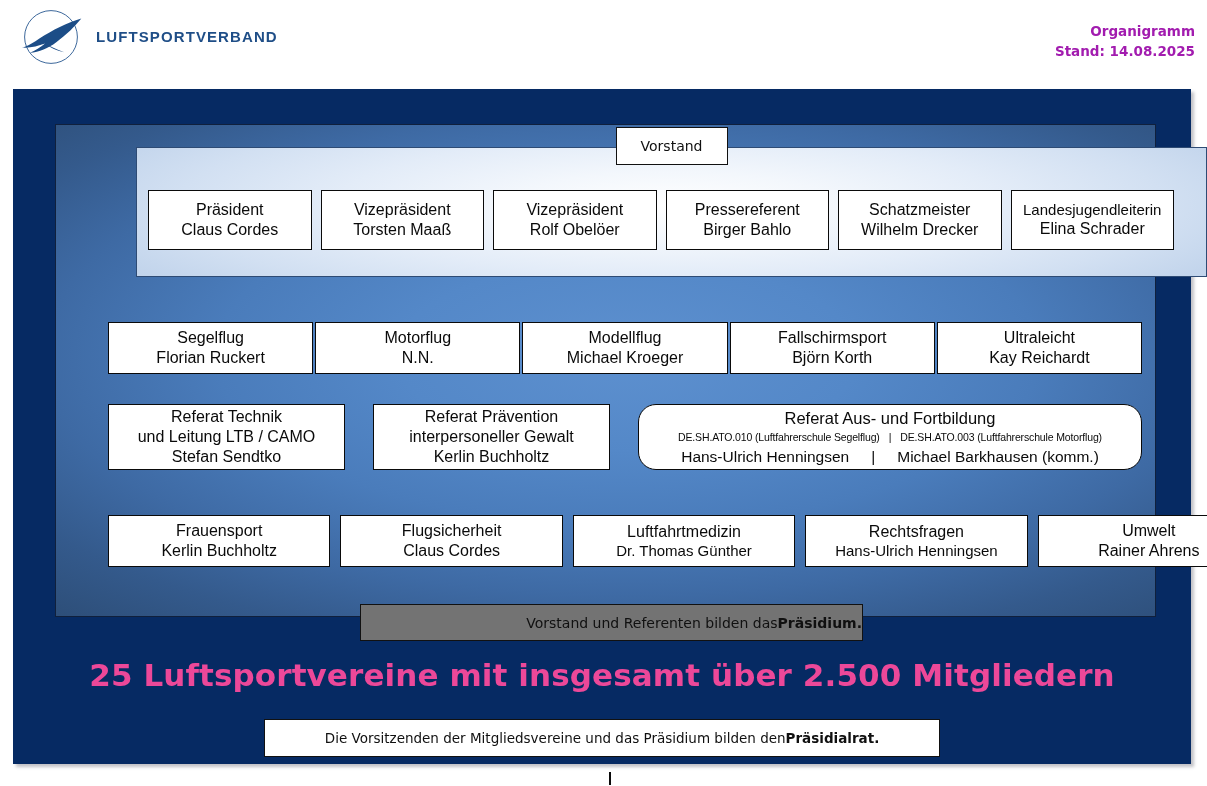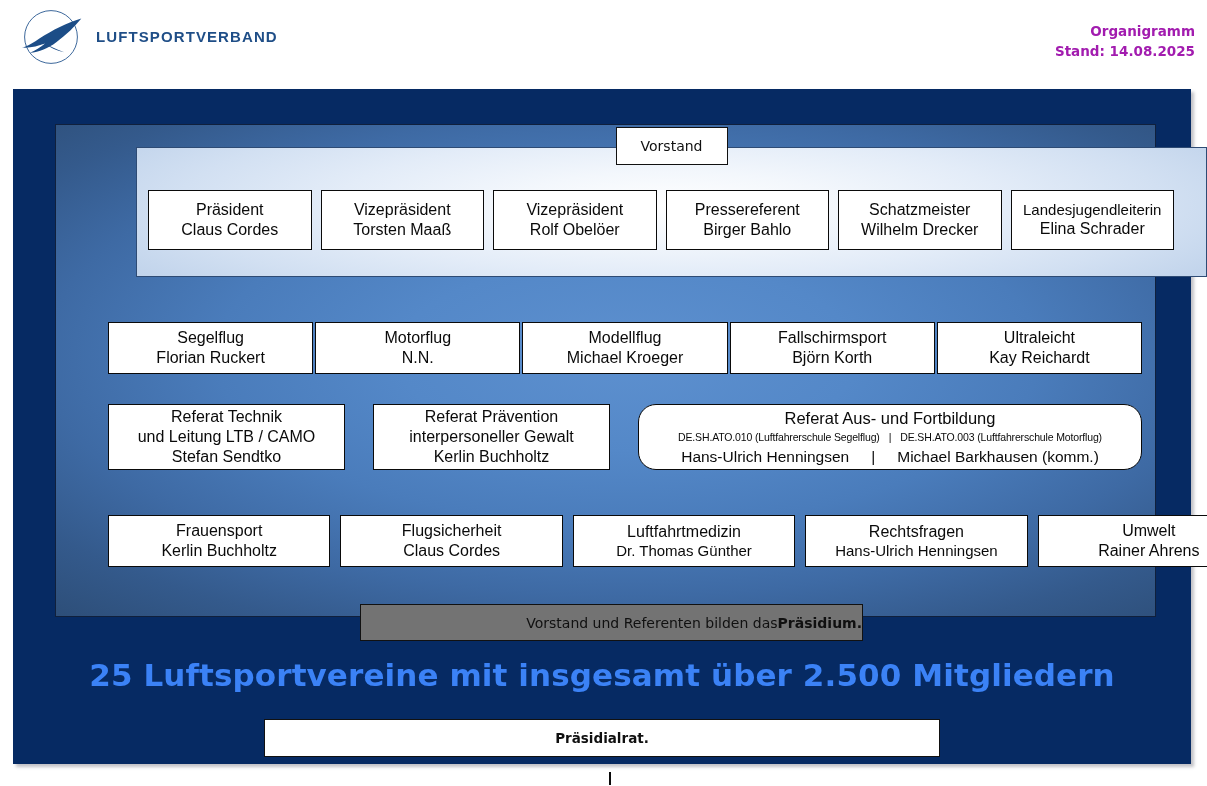--- a/index.html
+++ b/index.html
@@ -232,21 +232,21 @@
     z-index: 6;
   }
   #praesidium-banner b { font-weight: bold; }
 
   
   #member-headline {
     position: absolute;
     left: 0; top: 568px;
     width: 1178px;
     text-align: center;
-    color: #3b82f6;
+    color: #ec4899;
     font-family: "DejaVu Sans", sans-serif;
     font-size: 31px;
     font-weight: bold;
     letter-spacing: 0.1px;
     white-space: nowrap;
   }
 
   
   #praesidialrat-banner {
     position: absolute;
@@ -428,18 +428,19 @@
   </div>
 
   <div id="praesidium-banner">
     <span>Vorstand und Referenten bilden das </span>
       <b>Präsidium.</b>
   </div>
 
   <div id="member-headline">25 Luftsportvereine mit insgesamt über 2.500 Mitgliedern</div>
 
   <div id="praesidialrat-banner">
+    <span>Die Vorsitzenden der Mitgliedsvereine und das Präsidium bilden den </span>
       <b>Präsidialrat.</b>
   </div>
 
 </div>
 
 <div id="bottom-tick"></div>
 
 </body></html>

